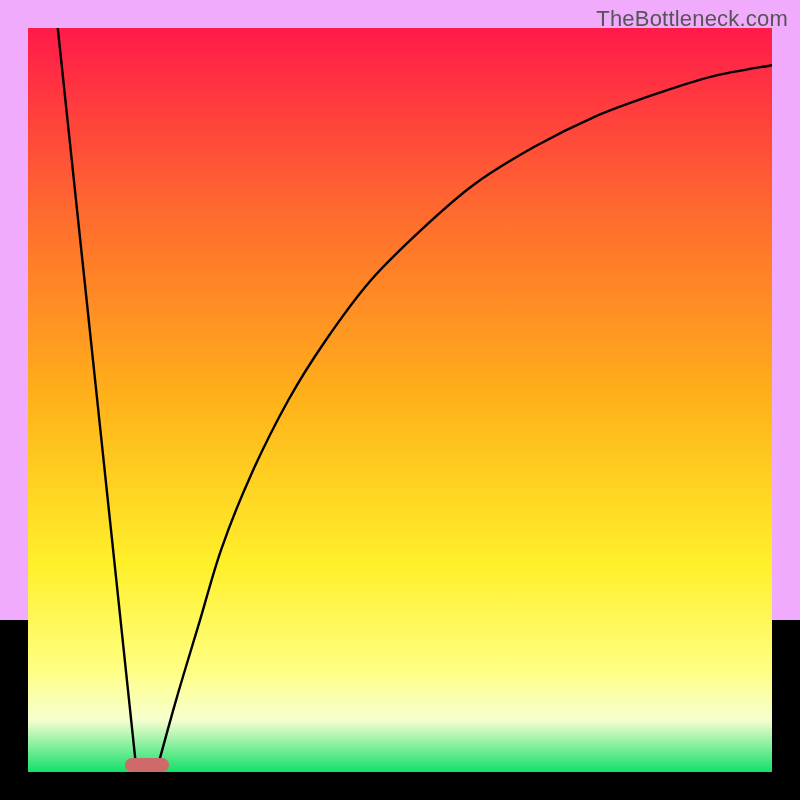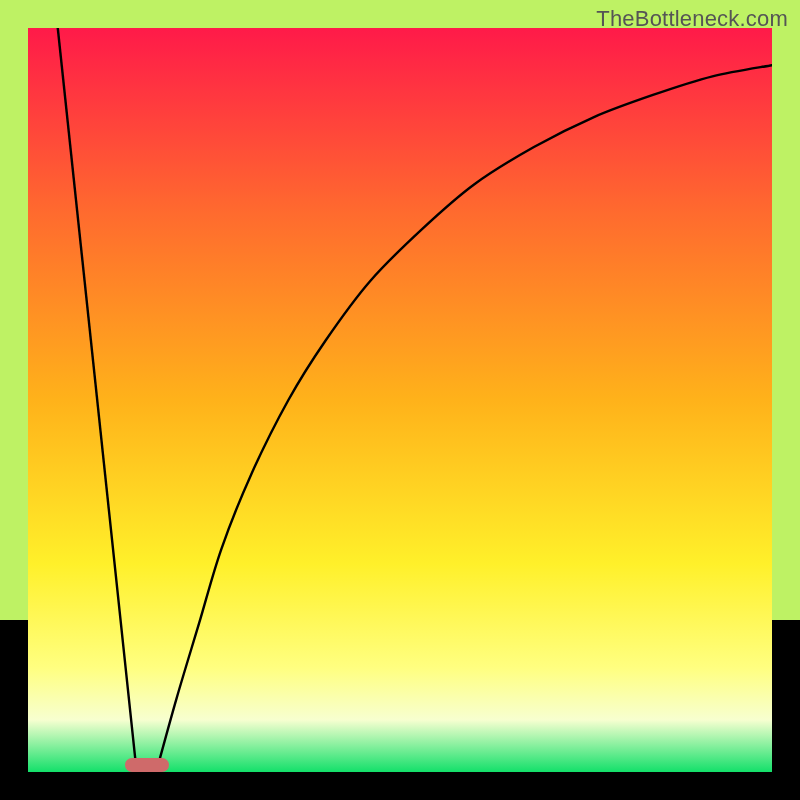--- a/index.html
+++ b/index.html
@@ -8,21 +8,21 @@
     width: 800px;
     height: 800px;
     overflow: hidden;
     background: #000;
     font-family: Arial, Helvetica, sans-serif;
   }
   .frame {
     position: relative;
     width: 800px;
     height: 620px;
-    background: #bef264;
+    background: #f0abfc;
   }
   .watermark {
     position: absolute;
     top: 6px;
     right: 12px;
     color: #555;
     font-size: 22px;
     font-weight: 500;
     letter-spacing: 0.2px;
     user-select: none;

